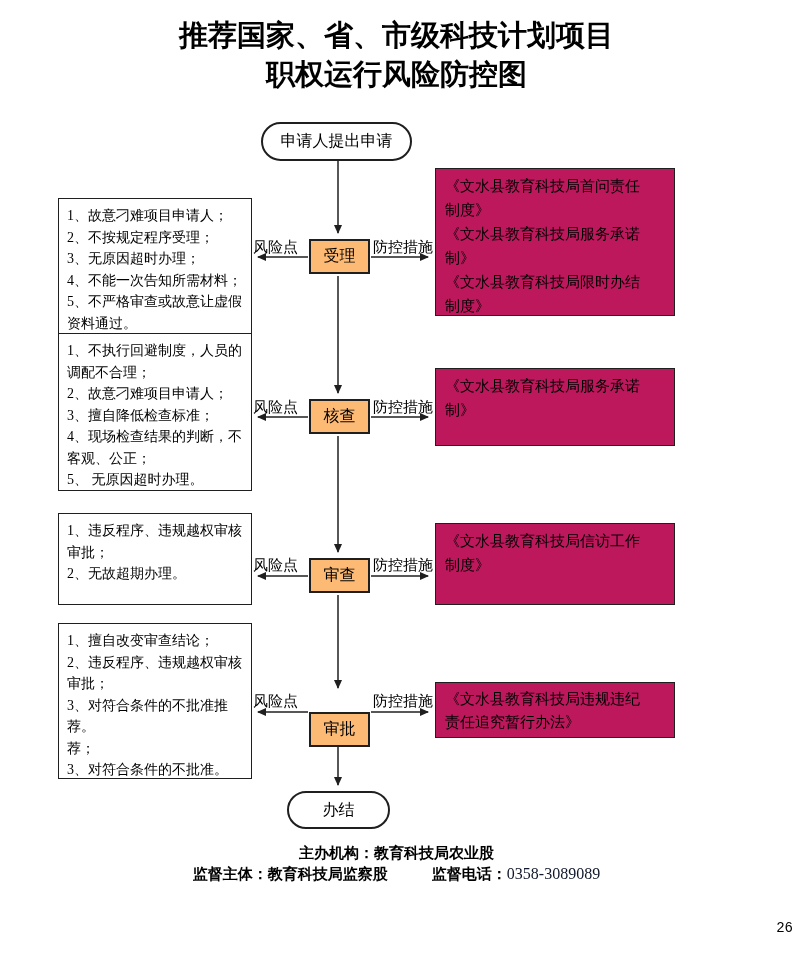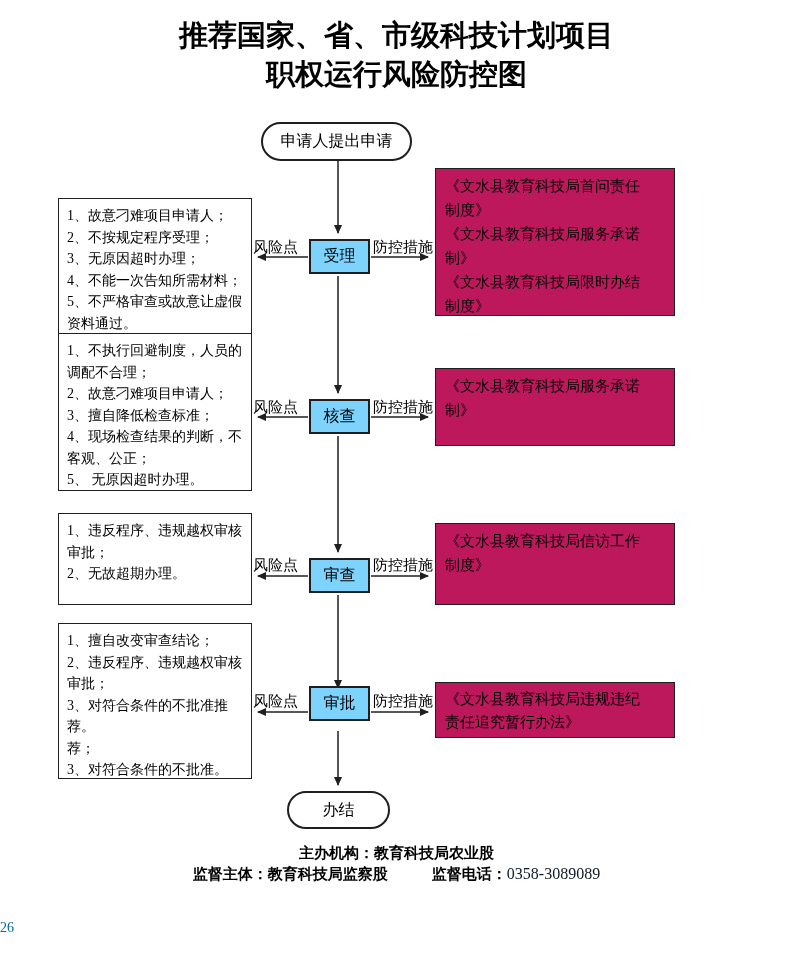--- a/index.html
+++ b/index.html
@@ -23,27 +23,27 @@
   .risk-box{
     position:absolute;left:58px;width:194px;border:1.5px solid #1f1f1f;background:#fff;
     box-sizing:border-box;padding:6px 7px 4px 8px;
     font-size:14px;line-height:21.5px;white-space:pre-line;color:#000;
   }
   .risk-r1{top:165px;height:153px;margin-top:33px;}
   .risk-r2{top:333px;height:158px;}
   .risk-r3{top:513px;height:92px;}
   .risk-r4{top:623px;height:156px;}
   .step-box{
-    position:absolute;left:309px;width:61px;height:35px;border:2px solid #1f1f1f;background:#7dd3fc;
+    position:absolute;left:309px;width:61px;height:35px;border:2px solid #1f1f1f;background:#fdba74;
     display:flex;align-items:center;justify-content:center;font-size:16px;box-sizing:border-box;
   }
   .step-s1{top:239px;}
   .step-s2{top:399px;}
   .step-s3{top:558px;}
-  .step-s4{top:686px;}
+  .step-s4{top:712px;}
   .ctrl-box{
     position:absolute;left:435px;width:240px;border:1.5px solid #1f1f1f;background:#be185d;
     box-sizing:border-box;padding:5px 30px 4px 9px;
     font-size:15px;line-height:24px;white-space:pre-line;color:#000;
   }
   .ctrl-c1{top:168px;height:148px;}
   .ctrl-c2{top:368px;height:78px;}
   .ctrl-c3{top:523px;height:82px;}
   .ctrl-c4{top:682px;height:56px;line-height:23px;}
   .lbl{
@@ -57,22 +57,22 @@
   .lr4,.lc4{top:692px;}
   .footer-line{
     position:absolute;left:0;width:100%;text-align:center;
     font-family:"Liberation Sans",sans-serif;font-weight:bold;font-size:15px;color:#000;
   }
   .footer-1{top:844px;}
   .footer-2{top:865px;}
   .footer-gap{display:inline-block;width:44px;}
   .phone{font-family:"Liberation Serif",serif;font-weight:normal;font-size:16px;color:#0f172a;}
   .pagenum{
-    position:absolute;top:920px;left:0;width:100%;text-align:left;
-    font-family:Liberation Serif, serif;font-size:14px;color:#0369a1;
+    position:absolute;top:920px;left:0;width:100%;text-align:right;
+    font-family:Liberation Mono, monospace;font-size:14px;color:#000000;
   }
 </style>
 </head>
 <body>
 
 <div class="page">
 
   <div class="title">
     <div>推荐国家、省、市级科技计划项目</div>
     <div>职权运行风险防控图</div>

